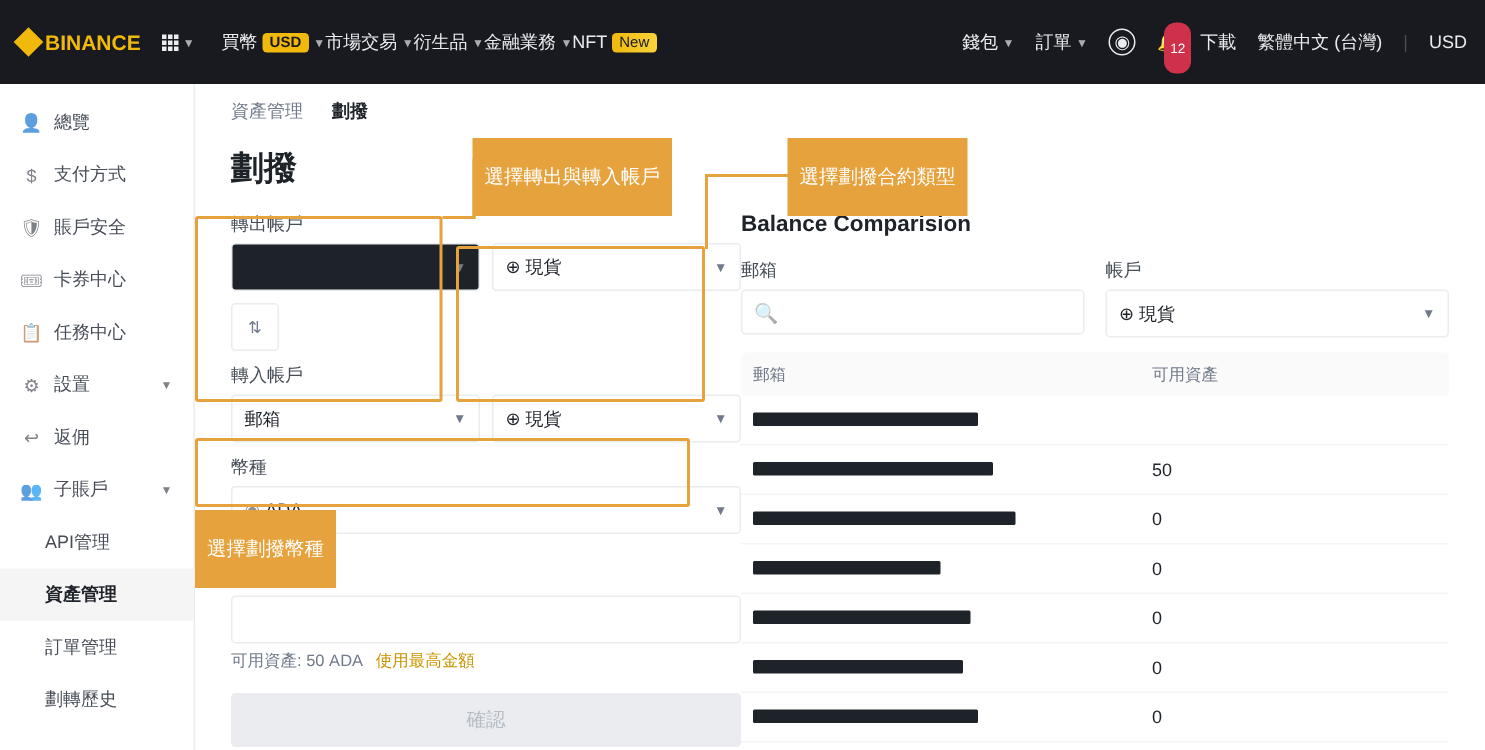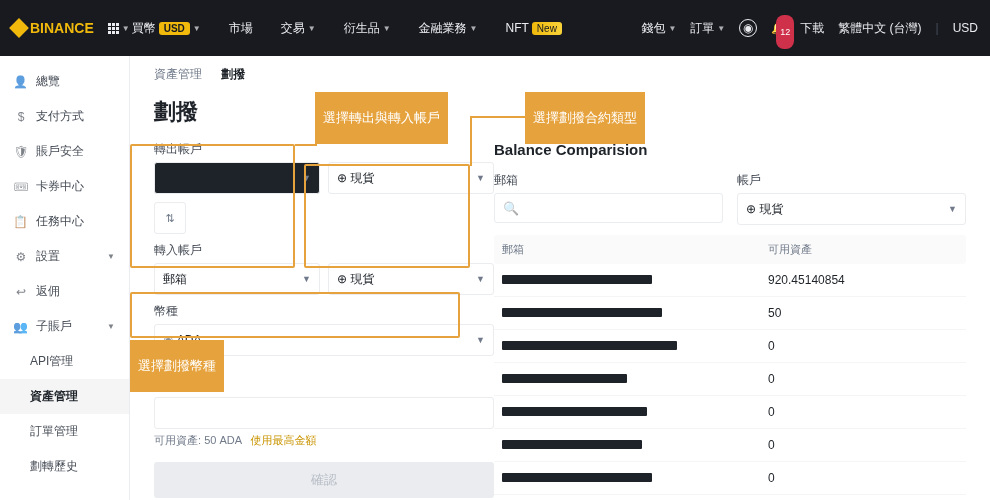--- a/index.html
+++ b/index.html
@@ -2,21 +2,21 @@
 <html><head>
 <meta charset="utf-8">
 <style>
 * { margin: 0; padding: 0; box-sizing: border-box; font-family: Arial, "Microsoft JhengHei", sans-serif; }
 body { background: #fff; color: #1e2329; font-size: 13px; width: 990px; height: 500px; overflow: hidden; }
 
 
 .topbar { background: #181a20; height: 56px; display: flex; align-items: center; padding: 0 12px; color: #eaecef; font-size: 12px; }
 .brand { color: #f0b90b; font-weight: bold; font-size: 14px; display: flex; align-items: center; gap: 4px; }
 .brand-icon { width: 14px; height: 14px; background: #f0b90b; transform: rotate(45deg); }
-.nav-left { display: flex; align-items: center; gap: 28px; margin-left: 2px; }
+.nav-left { display: flex; align-items: center; gap: 0; margin-left: 18px; }
 .nav-right { margin-left: auto; display: flex; align-items: center; gap: 14px; }
 .nav-item { display: flex; align-items: center; gap: 3px; cursor: pointer; }
 .pill-yellow { background: #f0b90b; color: #181a20; border-radius: 3px; padding: 1px 5px; font-size: 10px; font-weight: bold; }
 .pill-new { background: linear-gradient(90deg,#f0b90b,#f8d33a); color: #181a20; border-radius: 3px; padding: 1px 5px; font-size: 10px; }
 .caret { font-size: 8px; opacity: .7; }
 .bell-wrap { position: relative; }
 .bell-badge { position: absolute; top: -6px; right: -8px; background: #cf304a; color: #fff; font-size: 9px; border-radius: 8px; padding: 12px 4px; }
 .avatar-icon { width: 18px; height: 18px; border-radius: 50%; border: 1.5px solid #eaecef; display: flex; align-items: center; justify-content: center; }
 .grid-icon { display: grid; grid-template-columns: repeat(3,3px); grid-template-rows: repeat(3,3px); gap: 1px; }
 .grid-icon div { background: #eaecef; }
@@ -250,21 +250,20 @@
             <div class="select-box"><span>⊕</span>&nbsp;<span>現貨</span><span class="arrow">▼</span></div>
           </div>
         </div>
         <div class="table-head">
           <div class="th-email">郵箱</div>
           <div class="th-asset">可用資產</div>
         </div>
         <div id="balance-rows">
             <div class="table-row">
               <div class="th-email"><span class="redact" style="width:150px"></span></div>
-              <div class="th-asset">920.45140854</div>
             </div>
             <div class="table-row">
               <div class="th-email"><span class="redact" style="width:160px"></span></div>
               <div class="th-asset">50</div>
             </div>
             <div class="table-row">
               <div class="th-email"><span class="redact" style="width:175px"></span></div>
               <div class="th-asset">0</div>
             </div>
             <div class="table-row">

